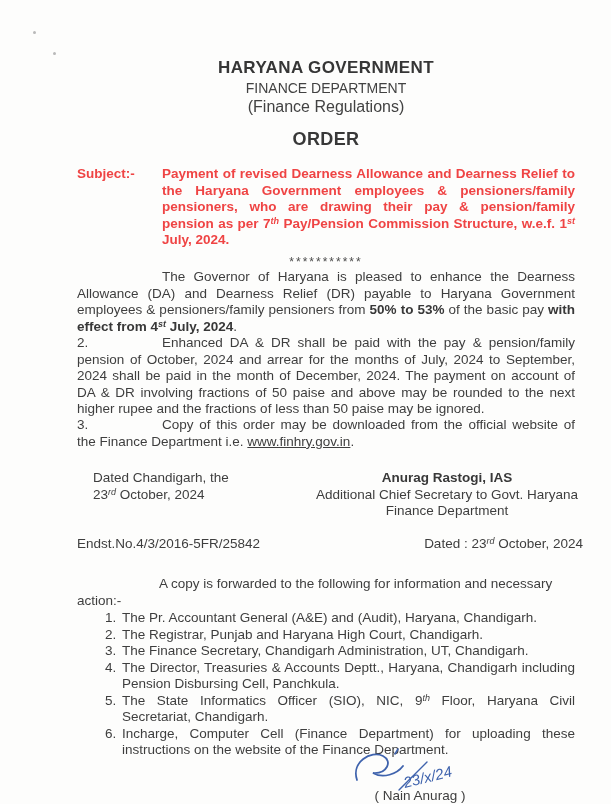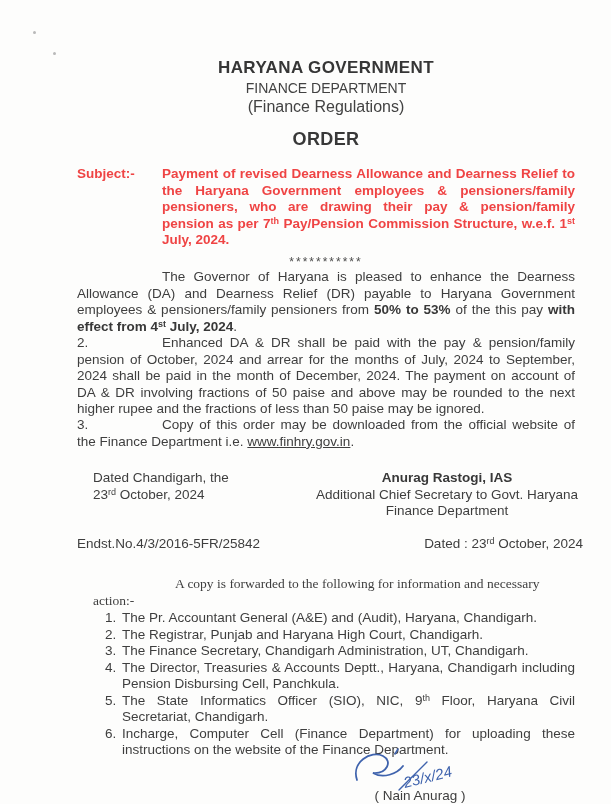--- a/index.html
+++ b/index.html
@@ -23,30 +23,30 @@
   .subject-row{display:flex;margin-top:15px;font-weight:bold;color:#ef4444;}
   .subject-label{width:85px;flex:none;}
   .subject-text{margin:0;text-align:justify;flex:1;}
   .stars{text-align:center;margin-top:6px;font-size:12px;letter-spacing:2px;color:#4a4a4a;}
   p.para{margin:0;text-align:justify;position:relative;}
   .first-indent{text-indent:85px;}
   .p1{margin-top:4px;}
   .p2{margin-top:8px;}
   .p3{margin-top:6px;}
   .para-num{position:absolute;left:0;top:0;text-indent:0;}
-  .sup{font-size:9px;position:relative;top:-4px;}
+  .sup{font-size:9px;position:relative;top:-4px;font-style:italic;}
   .link-underline{text-decoration:underline;}
   b,.bold{font-weight:bold;color:#383838;}
   .dateline{display:flex;justify-content:space-between;margin-top:20px;}
   .date-left{margin-left:16px;}
   .officer-block{text-align:center;margin-right:-12px;width:280px;}
   .officer-name{font-weight:bold;color:#383838;}
   .endst-row{display:flex;justify-content:space-between;margin-top:16px;}
   .endst-right{margin-right:-8px;}
-  .forward-line{margin:24px 16px 0;text-indent:82px;font-family:Liberation Serif, serif;}
+  .forward-line{margin:24px 0 0;text-indent:82px;}
   ol.dist-list{margin:1px 0 0;padding-left:43px;}
   ol.dist-list li{text-align:justify;margin:0;padding-left:2px;}
   .sig-block{position:relative;width:330px;margin:14px -10px 0 auto;text-align:center;padding-top:16px;}
   .scribble1{position:absolute;top:-26px;left:88px;pointer-events:none;}
   .speck{position:absolute;background:#b9b9b9;border-radius:50%;}
   .speck.s1{left:33px;top:31px;width:3px;height:3px;}
   .speck.s2{left:53px;top:52px;width:3px;height:3px;}
 </style>
 </head>
 <body>
@@ -64,21 +64,21 @@
 
   <div class="order-heading">ORDER</div>
 
   <div class="subject-row">
     <span class="subject-label">Subject:-</span>
     <p class="subject-text"><span>Payment of revised Dearness Allowance and Dearness Relief to the Haryana Government employees &amp; pensioners/family pensioners, who are drawing their pay &amp; pension/family pension as per 7</span><span class="sup">th</span><span> Pay/Pension Commission Structure, w.e.f. 1</span><span class="sup">st</span><span> July, 2024.</span></p>
   </div>
 
   <div class="stars">***********</div>
 
-  <p class="para first-indent p1"><span>The Governor of Haryana is pleased to enhance the Dearness Allowance (DA) and Dearness Relief (DR) payable to Haryana Government employees &amp; pensioners/family pensioners from </span><b>50% to 53%</b><span> of the this pay </span><b>with effect from 4</b><b class="sup">st</b><b> July, 2024</b><span>.</span></p>
+  <p class="para first-indent p1"><span>The Governor of Haryana is pleased to enhance the Dearness Allowance (DA) and Dearness Relief (DR) payable to Haryana Government employees &amp; pensioners/family pensioners from </span><b>50% to 53%</b><span> of the basic pay </span><b>with effect from 4</b><b class="sup">st</b><b> July, 2024</b><span>.</span></p>
 
   <p class="para first-indent p2"><span class="para-num">2.</span><span>Enhanced DA &amp; DR shall be paid with the pay &amp; pension/family pension of October, 2024 and arrear for the months of July, 2024 to September, 2024 shall be paid in the month of December, 2024.  The payment on account of DA &amp; DR involving fractions of 50 paise and above may be rounded to the next higher rupee and the fractions of less than 50 paise may be ignored.</span></p>
 
   <p class="para first-indent p3"><span class="para-num">3.</span><span>Copy of this order may be downloaded from the official website of the Finance Department i.e. </span><span class="link-underline">www.finhry.gov.in</span><span>.</span></p>
 
   <div class="dateline">
     <div class="date-left">
       <div>Dated Chandigarh, the</div>
       <div><span>23</span><span class="sup">rd</span><span> October, 2024</span></div>
     </div>

